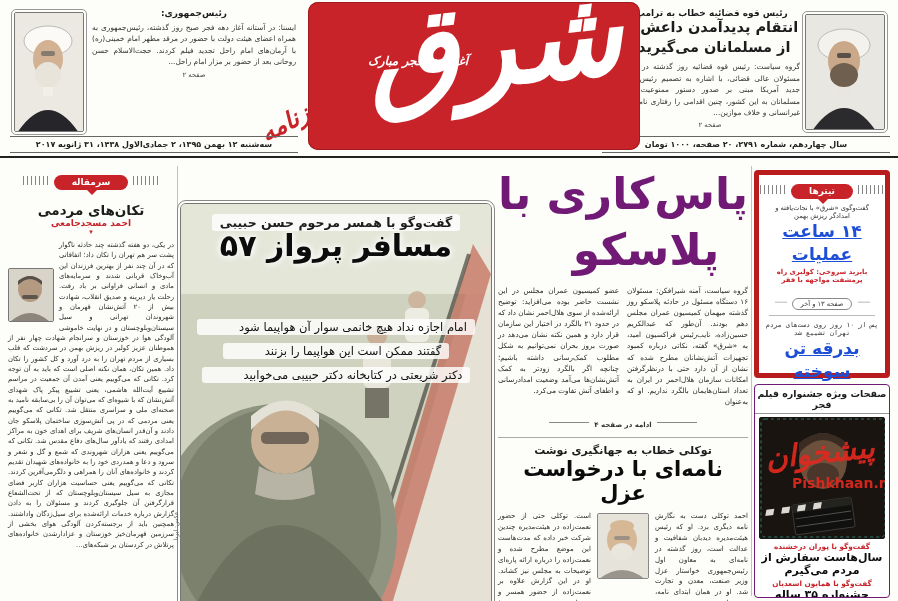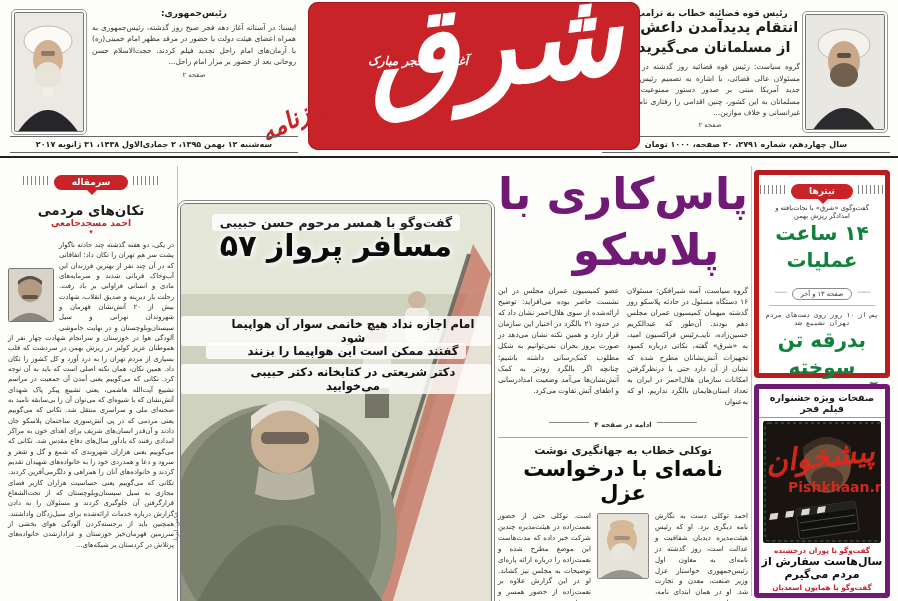--- a/index.html
+++ b/index.html
@@ -72,21 +72,21 @@
   #photo-block {
     position:absolute; left:180px; top:168px; width:312px; height:412px;
     border:1px solid #777; outline:1px solid #888; outline-offset:2px; border-radius:6px;
     background:linear-gradient(160deg,#e7e9da 0%,#d6d9c6 30%,#c4c8b2 55%,#9aa089 80%,#7d816d 100%);
     overflow:hidden;
     margin-top:35px;
   }
   .ovl { position:absolute; left:0; right:0; text-align:center; }
   .ovl-strip { display:inline-block; background:rgba(255,255,255,.82); padding:1px 8px; border-radius:3px; }
   #photo-title { font-size:30px; font-weight:900; color:#0c0c0c; text-shadow:0 0 6px #fff,0 0 10px #fff; }
-  .deck-line { font-size:11.5px; font-weight:700; color:#111;padding-left:42px; }
+  .deck-line { font-size:11.5px; font-weight:400; color:#111;padding-left:42px; }
   #photo-page { position:absolute; left:0; right:0; bottom:0; background:rgba(255,255,255,.95); font-size:7px; padding:2px 0; border-top:1px solid #999; }
   #photo-credit { position:absolute; left:172px; top:540px; font-size:6px; color:#555; transform:rotate(-90deg); transform-origin:left top; }
 
   
   #lead { position:absolute; left:498px; top:166px; width:250px; height:434px; }
   .headline { font-size:44px; font-weight:900; line-height:1.28; color:#701a75; text-align:right; letter-spacing:-1px; }
   #lead-bar { background:#c9232a; color:#fff; font-size:10.5px; font-weight:bold; text-align:center; padding:3px 0; margin-top:8px; border-radius:2px; }
   .two-col { display:flex; gap:8px; margin-top:6px; }
   .two-col > div { flex:1; font-size:7.2px; line-height:1.55; color:#2a2a2a; }
   .continue { font-size:7px; font-weight:bold; color:#333; }
@@ -97,27 +97,27 @@
   #letter-title { font-size:21px; font-weight:900; color:#0b0b0b; }
   #letter-kicker { font-size:11px; font-weight:bold; }
   #letter-cols { display:flex; gap:6px; margin-top:6px; }
   #letter-cols .txt { flex:1; font-size:7px; line-height:1.55; color:#2a2a2a; }
   #tavakoli-photo { width:52px; height:66px; border:1px solid #888; background:#e4e1da; border-radius:2px; flex:0 0 52px; margin-top:2px; overflow:hidden; }
 
   
   #titers { position:absolute; left:754px; top:170px; width:136px; height:208px;
     border:5px solid #b91c1c; border-radius:4px; background:#fff; padding-top:4px; }
   .titers-kicker { font-size:6.7px; color:#333; margin-top:5px; }
-  .titers-title { font-size:20px; font-weight:900; line-height:1.35; color:#15803d; }
+  .titers-title { font-size:17px; font-weight:900; line-height:1.35; color:#1d4ed8;text-decoration:underline; }
   .titers-sub { font-size:6.9px; font-weight:bold; }
   .hline { height:1px; background:#bbb; margin:5px 10px; }
 
   
   #festival { position:absolute; left:754px; top:384px; width:136px; height:214px;
-    border:5px solid #701a75; border-radius:4px; background:#fff; overflow:hidden; }
+    border:1px solid #701a75; border-radius:4px; background:#fff; overflow:hidden; }
   #festival-header { font-size:9.5px; font-weight:900; text-align:center; padding:3px 0; border-bottom:1px solid #999; }
   #poster { position:relative; margin:3px 4px; height:122px; background:#171210; border-radius:3px; overflow:hidden; }
   #poster-inner { position:absolute; inset:4px; border:1px dashed #2e6e66; border-radius:3px; }
   #wm-fa { position:absolute; right:2px; top:18px; width:100%; color:#e0281e; font-size:30px; font-weight:900; font-style:italic; transform:rotate(-6deg); opacity:.92; text-align:center; }
   #wm-en { position:absolute; left:20px; top:58px; width:100%; color:#e0281e; font-size:14px; font-weight:900; direction:ltr; text-align:right; opacity:.92; }
   .fest-kicker { font-size:7.3px; font-weight:bold; }
   .fest-title { font-size:11px; font-weight:900; color:#0c0c0c; }
 </style>
 </head>
 <body>
@@ -271,20 +271,21 @@
   </div>
 
   <div id="titers">
     <div class="c">
       <span class="comb"></span>
       <span class="red-pill">تیترها</span>
       <span class="comb"></span>
     </div>
     <div class="c titers-kicker" style="padding:0 6px;">گفت‌وگوی «شرق» با نجات‌یافته و امدادگر ریزش بهمن</div>
     <div class="c titers-title">۱۴ ساعت عملیات</div>
+    <div class="c titers-sub red" style="padding:2px 4px 0;">بایزید سروخی: کولبری راه پرمشقت مواجهه با فقر</div>
     <div class="c" style="margin-top:7px;">
       <span class="dash">——</span>
       <span class="page-pill">صفحه ۱۳ و آخر</span>
       <span class="dash">——</span>
     </div>
     <div class="hline"></div>
     <div class="c titers-kicker" style="margin-top:0; padding:0 5px;font-family:Liberation Mono, monospace;">پس از ۱۰ روز روی دست‌های مردم تهران تشییع شد</div>
     <div class="c titers-title">بدرقه تن سوخته</div>
     <div class="c titers-title">آتش‌نشانان شهید</div>
     <div class="c" style="margin-top:3px;">

